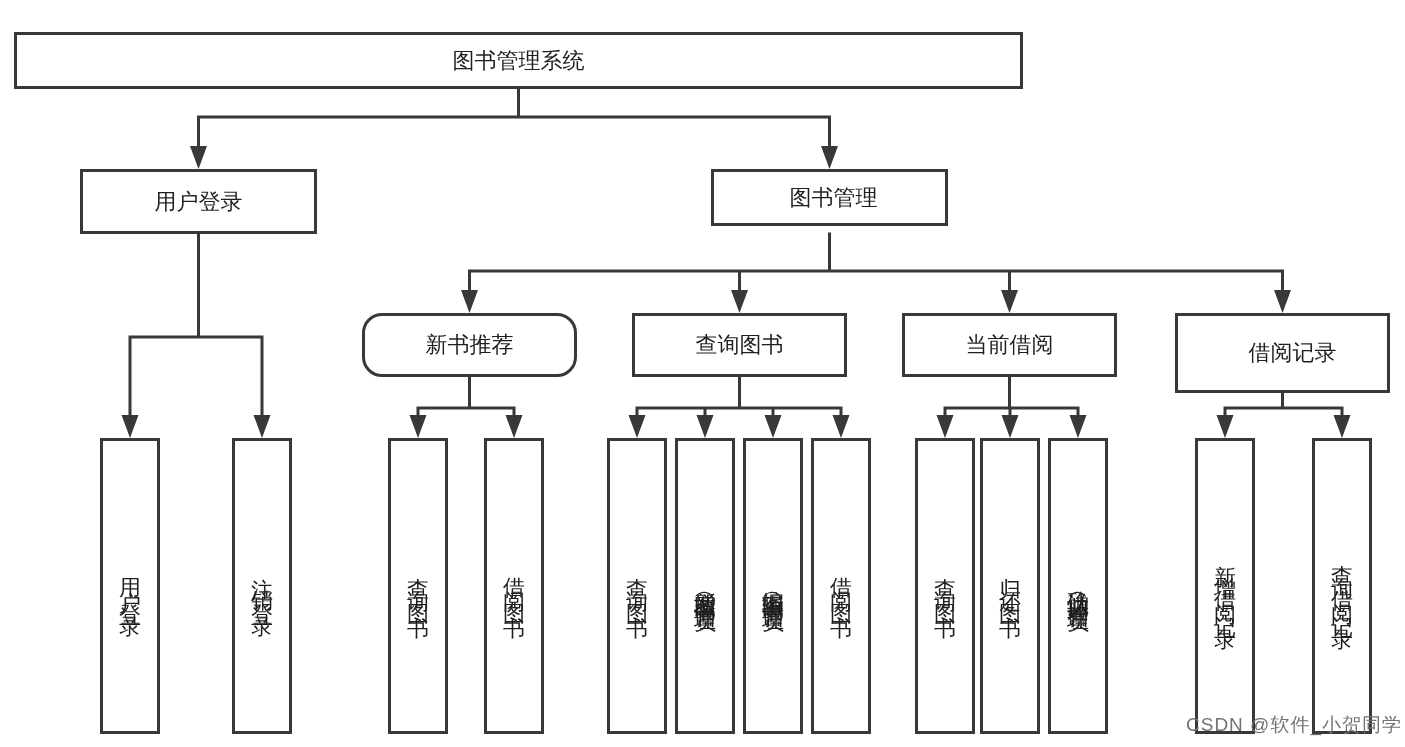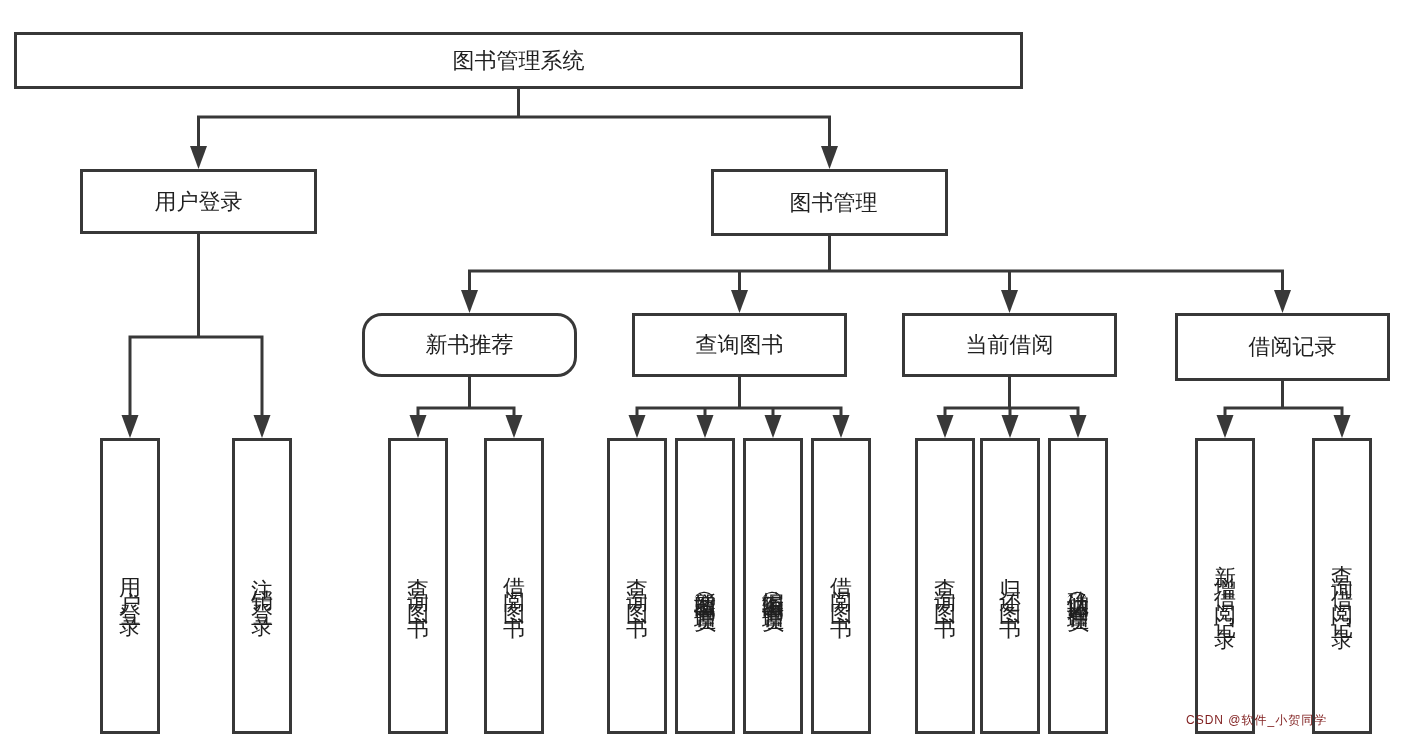--- a/index.html
+++ b/index.html
@@ -40,22 +40,22 @@
     letter-spacing: 13px;
     white-space: normal;
   }
   .node.vertical.tight .label {
     letter-spacing: 3px;
   }
   .watermark {
     position: absolute;
     left: 1186px;
     top: 712px;
-    color: #7f1d1d;
-    font-size: 12px;
+    color: #737373;
+    font-size: 19px;
     letter-spacing: 1px;
     white-space: nowrap;
     z-index: 4;
   }
 </style>
 </head>
 <body>
 
 <div class="stage">
   <svg width="1405" height="747" viewBox="0 0 1405 747">
@@ -80,33 +80,33 @@
       <polygon points="1216.5,415 1233.5,415 1225,438" fill="#383838"></polygon>
       <polygon points="1333.5,415 1350.5,415 1342,438" fill="#383838"></polygon>
     </svg>
   <div id="nodes">
       <div class="node" style="left: 14px; top: 12px; width: 1009px; height: 57px; margin-top: 20px;">
         <span class="label">图书管理系统</span>
       </div>
       <div class="node" style="left: 80px; top: 169px; width: 237px; height: 65px;">
         <span class="label">用户登录</span>
       </div>
-      <div class="node" style="left: 711px; top: 169px; width: 237px; height: 67px; padding-left: 8px;">
+      <div class="node" style="left: 711px; top: 169px; width: 237px; height: 57px; padding-left: 8px;">
         <span class="label">图书管理</span>
       </div>
       <div class="node" style="left: 362px; top: 313px; width: 215px; height: 64px; border-radius: 20px;">
         <span class="label">新书推荐</span>
       </div>
       <div class="node" style="left: 632px; top: 313px; width: 215px; height: 64px;">
         <span class="label">查询图书</span>
       </div>
       <div class="node" style="left: 902px; top: 313px; width: 215px; height: 64px;">
         <span class="label">当前借阅</span>
       </div>
-      <div class="node" style="left: 1175px; top: 313px; width: 215px; height: 68px; padding-left: 20px;">
+      <div class="node" style="left: 1175px; top: 313px; width: 215px; height: 80px; padding-left: 20px;">
         <span class="label">借阅记录</span>
       </div>
       <div class="node vertical" style="left: 100px; top: 438px; width: 60px; height: 296px;">
         <span class="label">用户登录</span>
       </div>
       <div class="node vertical" style="left: 232px; top: 438px; width: 60px; height: 296px;">
         <span class="label">注销登录</span>
       </div>
       <div class="node vertical" style="left: 388px; top: 438px; width: 60px; height: 296px;">
         <span class="label">查询图书</span>

